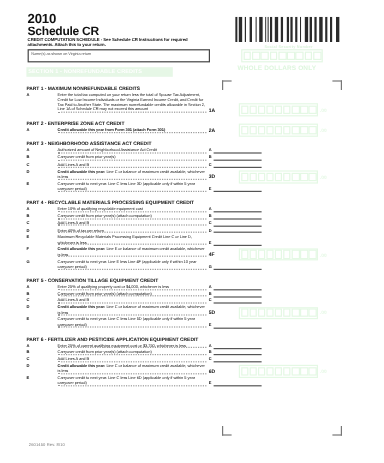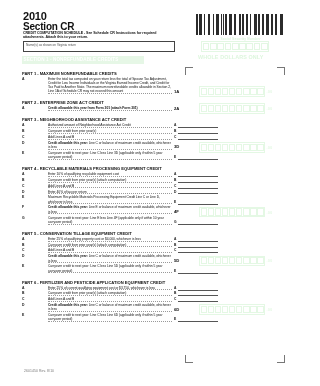--- a/index.html
+++ b/index.html
@@ -59,21 +59,21 @@
 
   
   .footer{position:absolute;left:24px;top:369px;font-size:3.4px;color:#777;letter-spacing:0.1px;}
 </style>
 </head>
 <body>
 
 <div class="page">
 
   <div class="hdr-year">2010</div>
-  <div class="hdr-form">Section CR</div>
+  <div class="hdr-form">Schedule CR</div>
   <div class="hdr-sub">CREDIT COMPUTATION SCHEDULE - See Schedule CR Instructions for required attachments. Attach this to your return.</div>
 
   <div class="name-box">
     <div class="ph">Name(s) as shown on Virginia return</div>
   </div>
 
   <div class="barcode" id="barcode">
       <i style="width: 2.45px; background: rgb(43, 43, 43);"></i>
       <i style="width: 0.8px; background: rgb(255, 255, 255);"></i>
       <i style="width: 3px; background: rgb(43, 43, 43);"></i>

